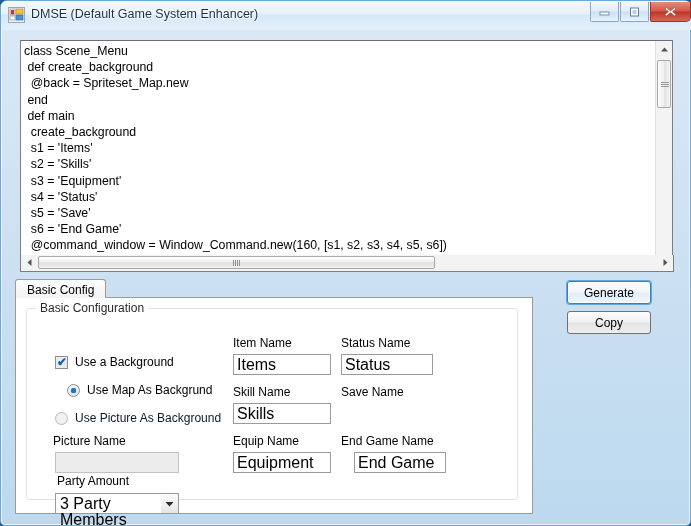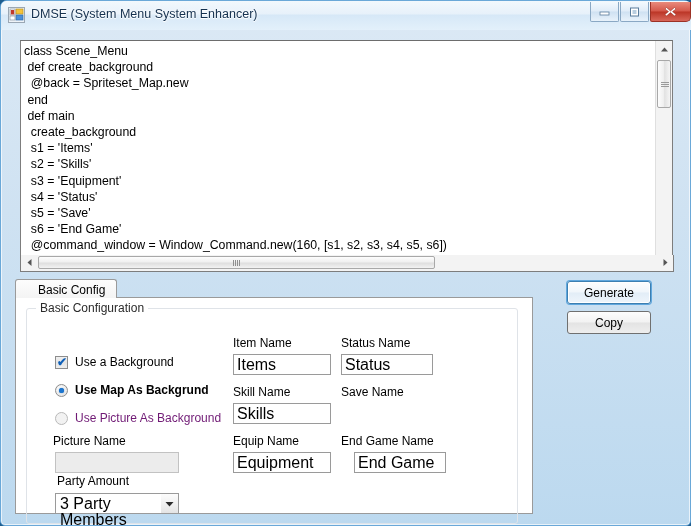--- a/index.html
+++ b/index.html
@@ -178,21 +178,21 @@
   
   #tab-control {
     position: absolute;
     left: 14px; top: 278px;
     width: 518px; height: 235px;
   }
   #tab-basic-config {
     position: absolute;
     left: 0; top: 0;
     height: 19px;
-    padding: 3px 11px 0 22px;
+    padding: 3px 11px 0 11px;
     box-sizing: border-box;
     background: linear-gradient(to bottom, #fdfdfd 0%, #f4f4f4 100%);
     border: 1px solid #9a9a9a;
     border-bottom: none;
     border-radius: 3px 3px 0 0;
     font-size: 12px;
     line-height: 14px;
     color: #000;
     z-index: 3;
   }
@@ -202,21 +202,21 @@
     width: 518px; height: 217px;
     box-sizing: border-box;
     background: #ffffff;
     border: 1px solid #9a9a9a;
   }
 
   
   #groupbox-basic {
     position: absolute;
     left: 10px; top: 10px;
-    width: 492px; height: 216px;
+    width: 492px; height: 192px;
     box-sizing: border-box;
     border: 1px solid #dfe3e8;
     border-radius: 3px;
     padding-left: 44px;
   }
   #groupbox-label {
     position: absolute;
     left: 9px; top: -8px;
     padding: 0 4px;
     background: #ffffff;
@@ -264,21 +264,21 @@
     left: 3px; top: 3px;
     width: 5px; height: 5px;
     border-radius: 50%;
     background: #1b75cf;
     box-shadow: 0 0 1px #0d5ba8;
   }
   .radio-circle.disabled {
     border-color: #b9b9b9;
     background: #f2f2f2;
   }
-  .opt-label.disabled { color: #701a75; }
+  .opt-label.disabled { color: #0f172a; }
 
   
   .field-label {
     position: absolute;
     font-size: 12px;
     color: #000;
     white-space: nowrap;
   }
   .text-input {
     position: absolute;
@@ -358,21 +358,21 @@
     <span id="app-icon">
       <svg width="17" height="16" viewBox="0 0 17 16">
         <rect x="0.5" y="0.5" width="16" height="15" fill="#eef3f8" stroke="#9aa7b4"></rect>
         <rect x="2" y="2" width="5" height="6" fill="#ffffff" stroke="#8c98a5" stroke-width="0.7"></rect>
         <rect x="2.8" y="3" width="3.4" height="4.4" fill="#c0392b"></rect>
         <rect x="8" y="2" width="7" height="5" fill="#f5c33b" stroke="#b99222" stroke-width="0.7"></rect>
         <rect x="8" y="8" width="7" height="5" fill="#4a90d9" stroke="#2f6ba8" stroke-width="0.7"></rect>
         <rect x="2" y="9" width="5" height="4" fill="#ffffff" stroke="#8c98a5" stroke-width="0.7"></rect>
       </svg>
     </span>
-    <span id="title-text">DMSE (System Menu System Enhancer)</span>
+    <span id="title-text">DMSE (Default Game System Enhancer)</span>
 
     <div class="winbtn" id="btn-minimize">
       <span class="glyph">
         <svg width="13" height="11" viewBox="0 0 13 11">
           <rect x="2" y="6" width="9" height="3" fill="#ffffff" stroke="#5a7c9c" stroke-width="0.8"></rect>
         </svg>
       </span>
     </div>
 
     <div class="winbtn" id="btn-maximize">
@@ -452,21 +452,21 @@
       <div id="groupbox-basic">
         <span id="groupbox-label">Basic Configuration</span>
 
         <div class="opt-row" style="left:28px; top:46px;">
           <span class="chk-box">
             <span class="tick">✔</span>
           </span>
           <span class="opt-label">Use a Background</span>
         </div>
 
-        <div class="opt-row" style="left:28px; top:74px;font-weight:bold;">
+        <div class="opt-row" style="left:40px; top:74px;">
           <span class="radio-circle checked"></span>
           <span class="opt-label">Use Map As Backgrund</span>
         </div>
 
         <div class="opt-row" style="left:28px; top:102px;">
           <span class="radio-circle disabled"></span>
           <span class="opt-label disabled">Use Picture As Background</span>
         </div>
 
         <span class="field-label" style="left:26px; top:125px;">Picture Name</span>

